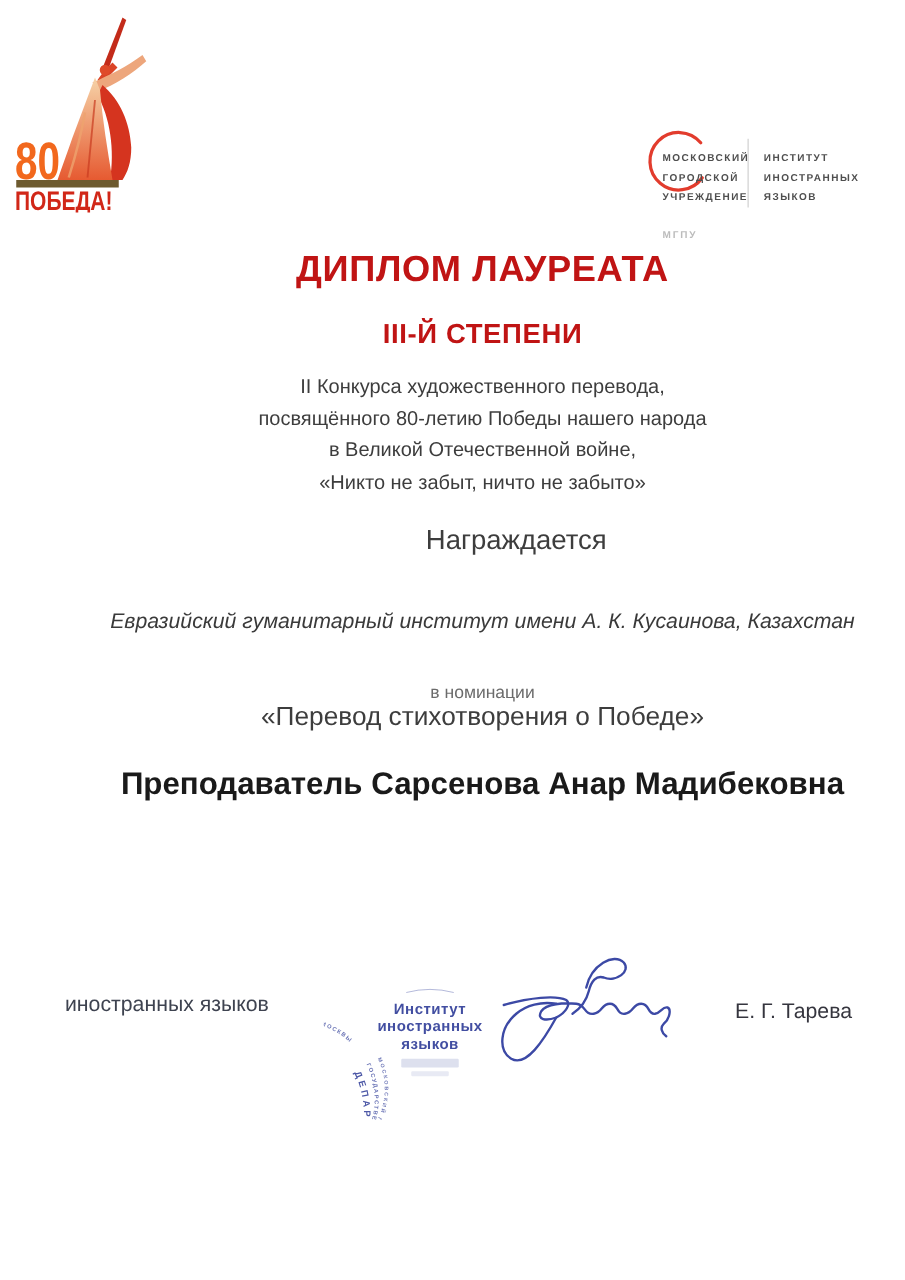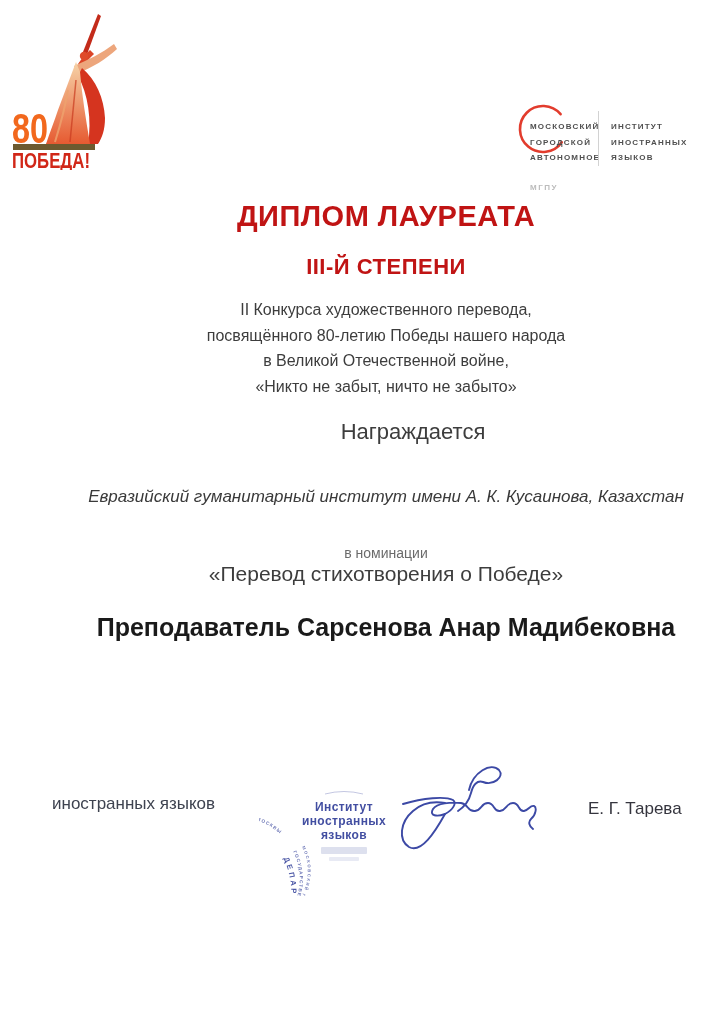--- a/index.html
+++ b/index.html
@@ -70,21 +70,21 @@
     <text x="4" y="158" font-size="21.5" font-weight="800" fill="#d12718" textLength="78" lengthAdjust="spacingAndGlyphs">ПОБЕДА!</text>
   </svg>
 
   <div class="uni-logo">
     <svg class="uni-arc" viewBox="0 0 64 58" aria-hidden="true">
       <path d="M52.6,12.2 A23,23 0 1 0 53.8,40.2" fill="none" stroke="#e23c2d" stroke-width="2.6" stroke-linecap="round"></path>
     </svg>
     <div class="uni-col left">
       <div>МОСКОВСКИЙ</div>
       <div>ГОРОДСКОЙ</div>
-      <div>АВТОНОМНОЕ</div>
+      <div>УЧРЕЖДЕНИЕ</div>
       <div class="uni-abbr">МГПУ</div>
     </div>
     <div class="uni-divider"></div>
     <div class="uni-col right">
       <div>ИНСТИТУТ</div>
       <div>ИНОСТРАННЫХ</div>
       <div>ЯЗЫКОВ</div>
     </div>
   </div>
 

